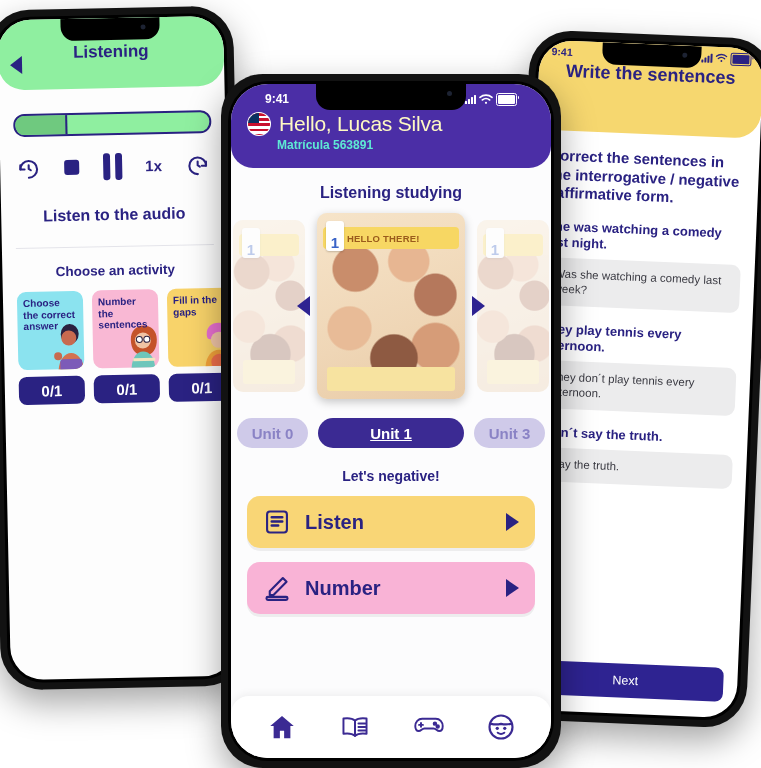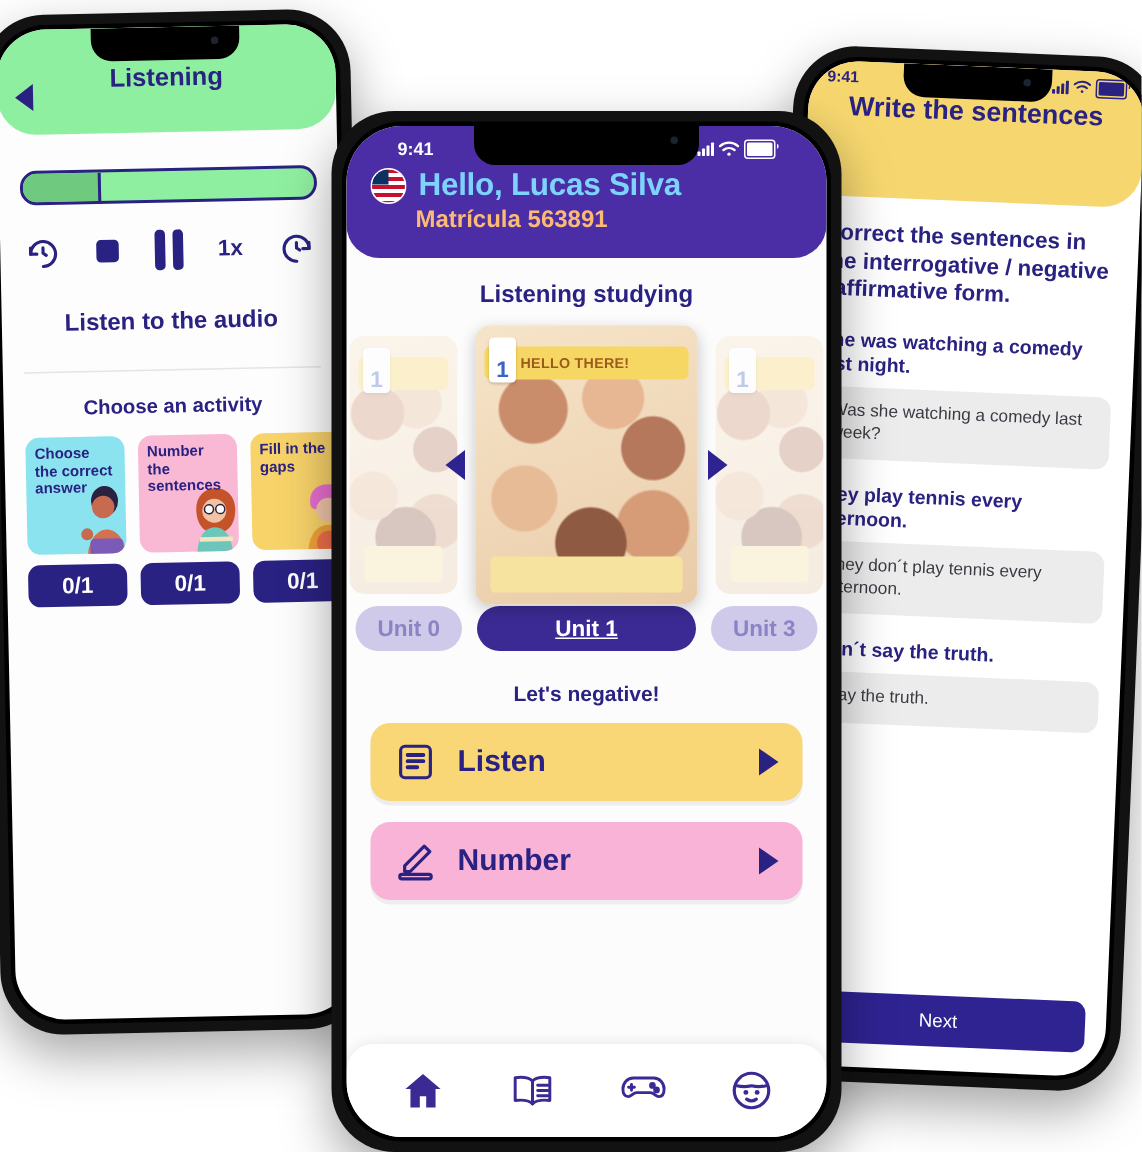--- a/index.html
+++ b/index.html
@@ -261,23 +261,23 @@
   .ct-hello { display: flex; align-items: center; gap: 8px; }
   .flag {
     width: 22px; height: 22px; border-radius: 50%;
     overflow: hidden; position: relative; flex: 0 0 auto;
     border: 1px solid #ffffff55;
     background: #fff;
   }
   .flag .stripes { position:absolute; inset:0; background: repeating-linear-gradient(to bottom,#c8102e 0 2.6px,#fff 2.6px 5.2px); }
   .flag .canton { position:absolute; left:0; top:0; width:11px; height:10px; background:#0a3161; }
   .ct-hello .txt {
-    color: #7dd3fc; font-size: 21px; font-weight: bold; letter-spacing: -.2px;
-  }
-  .ct-mat { color: #fdba74; font-size: 16px; font-weight: bold; margin: 2px 0 0 30px; }
+    color: #fef9c3; font-size: 21px; font-weight: normal; letter-spacing: -.2px;
+  }
+  .ct-mat { color: #5eead4; font-size: 12px; font-weight: bold; margin: 2px 0 0 30px; }
   .ct-body { flex: 1 1 auto; display: flex; flex-direction: column; overflow: hidden; }
   .ct-study {
     text-align: center; color: #2A2282;
     font-size: 16px; font-weight: bold;
     padding: 16px 0 10px 0;
   }
   .carousel {
     position: relative;
     height: 188px;
     display: flex;
@@ -332,21 +332,21 @@
     height: 24px; background: #F7E3A0; border-radius: 3px;
   }
   .car-arrow {
     position: absolute; top: 50%; transform: translateY(-50%);
     width: 0; height: 0; z-index: 6;
   }
   .car-arrow.left { left: 66px; border-top:10px solid transparent; border-bottom:10px solid transparent; border-right:13px solid #2E2391; }
   .car-arrow.right { right: 66px; border-top:10px solid transparent; border-bottom:10px solid transparent; border-left:13px solid #2E2391; }
   .unit-tabs {
     display: flex; align-items: center; justify-content: center;
-    gap: 10px; margin-top: 0; padding: 0 6px;
+    gap: 10px; margin-top: 18px; padding: 0 6px;
   }
   .unit-tab {
     height: 30px; border-radius: 15px;
     display: flex; align-items: center; justify-content: center;
     font-size: 15px; font-weight: bold;
   }
   .unit-tab.side { width: 72px; background: #CFCAE9; color: #8a83c5; overflow:hidden; }
   .unit-tab.active { width: 148px; background: #3B2A93; color: #fff; text-decoration: underline; }
   .ct-practice {
     text-align: center; color: #2A2282;

